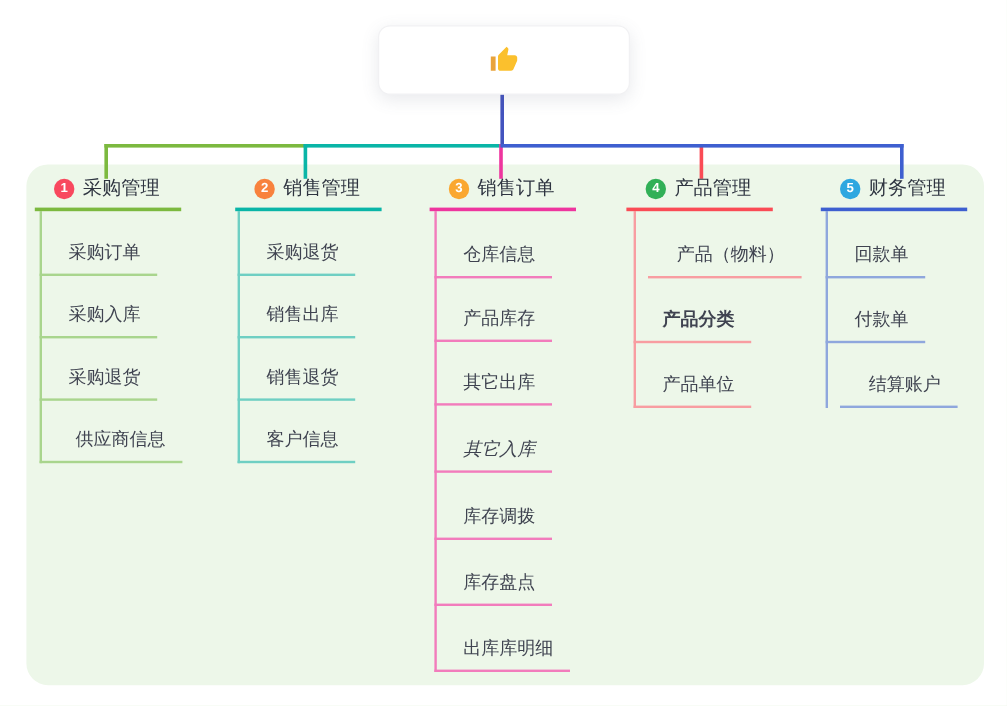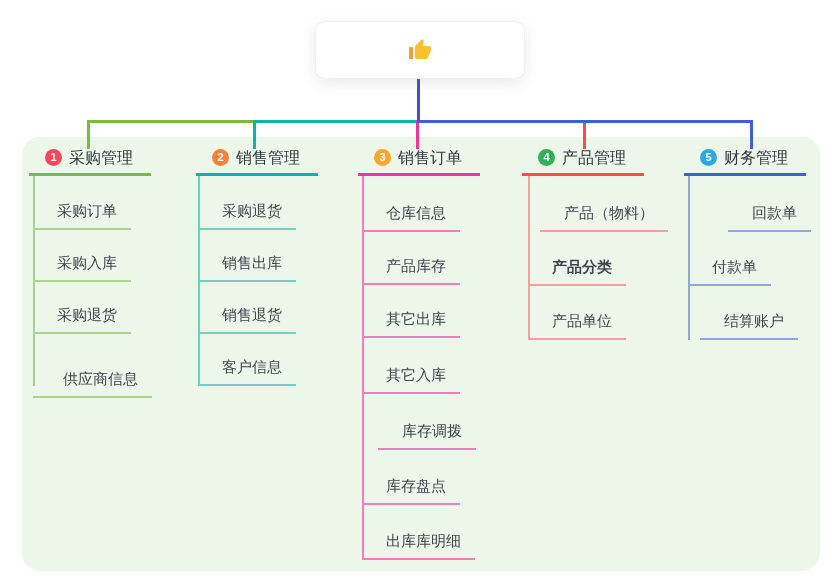--- a/index.html
+++ b/index.html
@@ -61,21 +61,21 @@
   <div class="conn" style="left:87px;top:120px;width:169px;height:3px;"></div>
   <div class="conn" style="left:87px;top:120px;width:3px;height:29px;"></div>
   <div class="btitle" style="left:29px;top:147px;">
     <span class="badge">1</span>
     <span class="btext">采购管理</span>
   </div>
   <div class="vline" style="left:33px;top:176px;height:210px;"></div>
   <div class="child" style="left:33px;top:201px;"><span>采购订单</span></div>
   <div class="child" style="left:33px;top:253px;text-align:center;"><span>采购入库</span></div>
   <div class="child" style="left:33px;top:305px;text-align:right;"><span>采购退货</span></div>
-  <div class="child" style="left:33px;top:369px;padding-left:30px;"><span>供应商信息</span></div>
+  <div class="child" style="left:33px;top:357px;padding-left:30px;"><span>供应商信息</span></div>
 </div>
 
 <div class="branch" style="--strong: #0ab5a7; --light: #6fcfc3; --badge: #f8823d;">
   <div class="conn" style="left:253px;top:120px;width:166px;height:3px;"></div>
   <div class="conn" style="left:253px;top:120px;width:3px;height:29px;"></div>
   <div class="btitle" style="left:196px;top:147px;">
     <span class="badge">2</span>
     <span class="btext">销售管理</span>
   </div>
   <div class="vline" style="left:198px;top:176px;height:210px;"></div>
@@ -88,22 +88,22 @@
 <div class="branch" style="--strong: #ee359e; --light: #f27cbc; --badge: #faa730;">
   <div class="conn" style="left:416px;top:120px;width:3px;height:29px;"></div>
   <div class="btitle" style="left:358px;top:147px;">
     <span class="badge">3</span>
     <span class="btext">销售订单</span>
   </div>
   <div class="vline" style="left:362px;top:176px;height:384px;"></div>
   <div class="child" style="left:362px;top:203px;"><span>仓库信息</span></div>
   <div class="child" style="left:362px;top:256px;text-align:center;"><span>产品库存</span></div>
   <div class="child" style="left:362px;top:309px;"><span>其它出库</span></div>
-  <div class="child" style="left:362px;top:365px;"><span>其它入库</span></div>
-  <div class="child" style="left:362px;top:421px;margin-left:16px;"><span>库存调拨</span></div>
+  <div class="child" style="left:362px;top:365px;font-style:italic;"><span>其它入库</span></div>
+  <div class="child" style="left:362px;top:421px;"><span>库存调拨</span></div>
   <div class="child" style="left:362px;top:476px;"><span>库存盘点</span></div>
   <div class="child" style="left:362px;top:531px;"><span>出库库明细</span></div>
 </div>
 
 <div class="branch" style="--strong: #fa4b55; --light: #f89da1; --badge: #31b057;">
   <div class="conn" style="left:583px;top:120px;width:3px;height:29px;"></div>
   <div class="btitle" style="left:522px;top:147px;">
     <span class="badge">4</span>
     <span class="btext">产品管理</span>
   </div>
@@ -114,16 +114,16 @@
 </div>
 
 <div class="branch" style="--strong: #3e5fd0; --light: #8fa7dd; --badge: #2ea7e0;">
   <div class="conn" style="left:417px;top:120px;width:336px;height:3px;"></div>
   <div class="conn" style="left:750px;top:120px;width:3px;height:29px;"></div>
   <div class="btitle" style="left:684px;top:147px;">
     <span class="badge">5</span>
     <span class="btext">财务管理</span>
   </div>
   <div class="vline" style="left:688px;top:176px;height:164px;"></div>
-  <div class="child" style="left:728px;top:203px;"><span>回款单</span></div>
+  <div class="child" style="left:688px;top:203px;"><span>回款单</span></div>
   <div class="child" style="left:688px;top:257px;"><span>付款单</span></div>
   <div class="child" style="left:700px;top:311px;"><span>结算账户</span></div>
 </div>
 
 </body></html>

